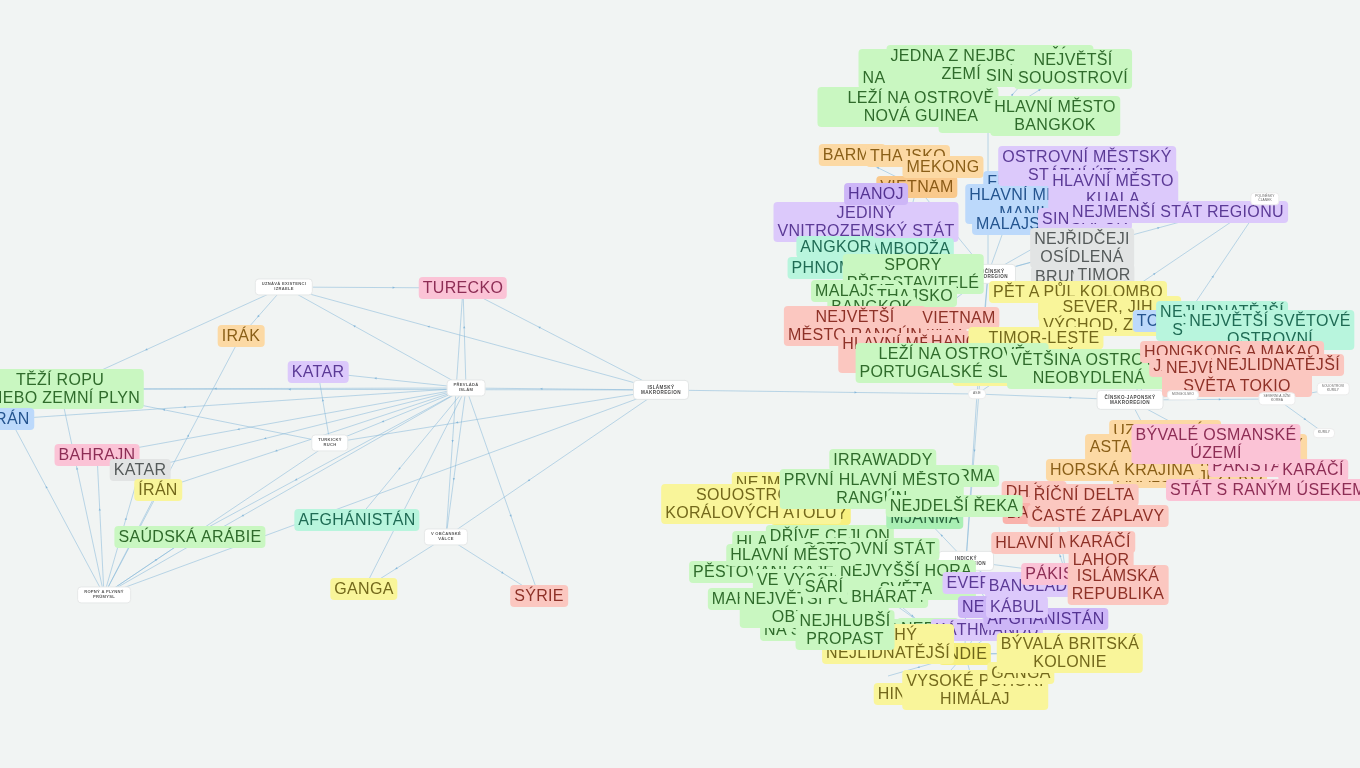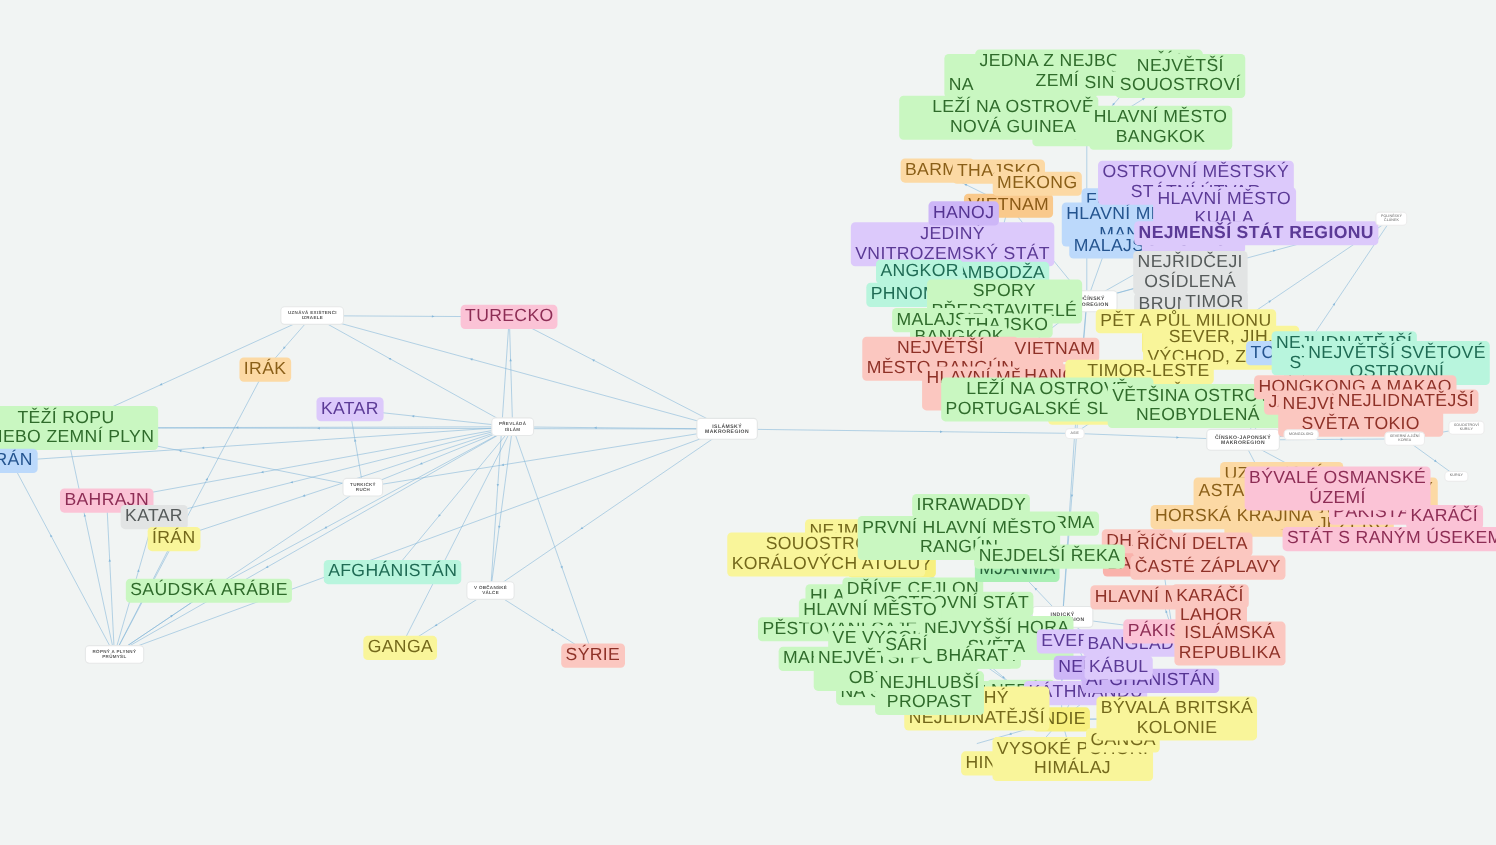--- a/index.html
+++ b/index.html
@@ -440,27 +440,27 @@
       <div class="node c-red" style="left: 959px; top: 342px;"><span class="lab">HANOJ</span></div>
       <div class="node c-blue" style="left: 1021px; top: 182px;"><span class="lab">FILIPÍNY</span></div>
       <div class="node c-blue" style="left: 1030px; top: 204px;"><span class="lab">HLAVNÍ MĚSTO
 MANILA</span></div>
       <div class="node c-blue" style="left: 1016px; top: 224px;"><span class="lab">MALAJSIE</span></div>
       <div class="node c-purple" style="left: 1085px; top: 219px;"><span class="lab">SINGAPUR</span></div>
       <div class="node c-purple" style="left: 1087px; top: 166px;"><span class="lab">OSTROVNÍ MĚSTSKÝ
 STÁTNÍ ÚTVAR</span></div>
       <div class="node c-purple" style="left: 1113px; top: 190px;"><span class="lab">HLAVNÍ MĚSTO
 KUALA</span></div>
-      <div class="node c-purple" style="left: 1142px; top: 212px; font-weight: bold;"><span class="lab">NEJMENŠÍ STÁT REGIONU</span></div>
+      <div class="node c-purple" style="left: 1178px; top: 212px;"><span class="lab">NEJMENŠÍ STÁT REGIONU</span></div>
       <div class="node c-gray" style="left: 1082px; top: 248px;"><span class="lab">NEJŘIDČEJI
 OSÍDLENÁ</span></div>
       <div class="node c-gray" style="left: 1068px; top: 277px;"><span class="lab">BRUNEJ</span></div>
       <div class="node c-gray" style="left: 1104px; top: 275px;"><span class="lab">TIMOR</span></div>
       <div class="node c-yellow2" style="left: 1076px; top: 311px;"><span class="lab">FILIPÍNY</span></div>
-      <div class="node c-yellow" style="left: 1078px; top: 292px;"><span class="lab">PĚT A PŮL MILIONU</span></div>
+      <div class="node c-yellow" style="left: 1078px; top: 292px;"><span class="lab">PĚT A PŮL KOLOMBO</span></div>
       <div class="node c-yellow" style="left: 1110px; top: 316px;"><span class="lab">SEVER, JIH,
 VÝCHOD, ZÁPAD</span></div>
       <div class="node c-yellow" style="left: 1036px; top: 338px; padding-left: 20px;"><span class="lab">TIMOR-LESTE</span></div>
       <div class="node c-yellow" style="left: 1027px; top: 366px;"><span class="lab">NEJVĚTŠÍ POČET
 OSTROVŮ</span></div>
       <div class="node c-green" style="left: 952px; top: 363px;"><span class="lab">LEŽÍ NA OSTROVĚ
 PORTUGALSKÉ SLOVO</span></div>
       <div class="node c-green" style="left: 1089px; top: 369px;"><span class="lab">VĚTŠINA OSTROVŮ
 NEOBYDLENÁ</span></div>
       <div class="node t-plain" style="left: 1265px; top: 199px;"><span class="lab">POLINÉSKÝ

